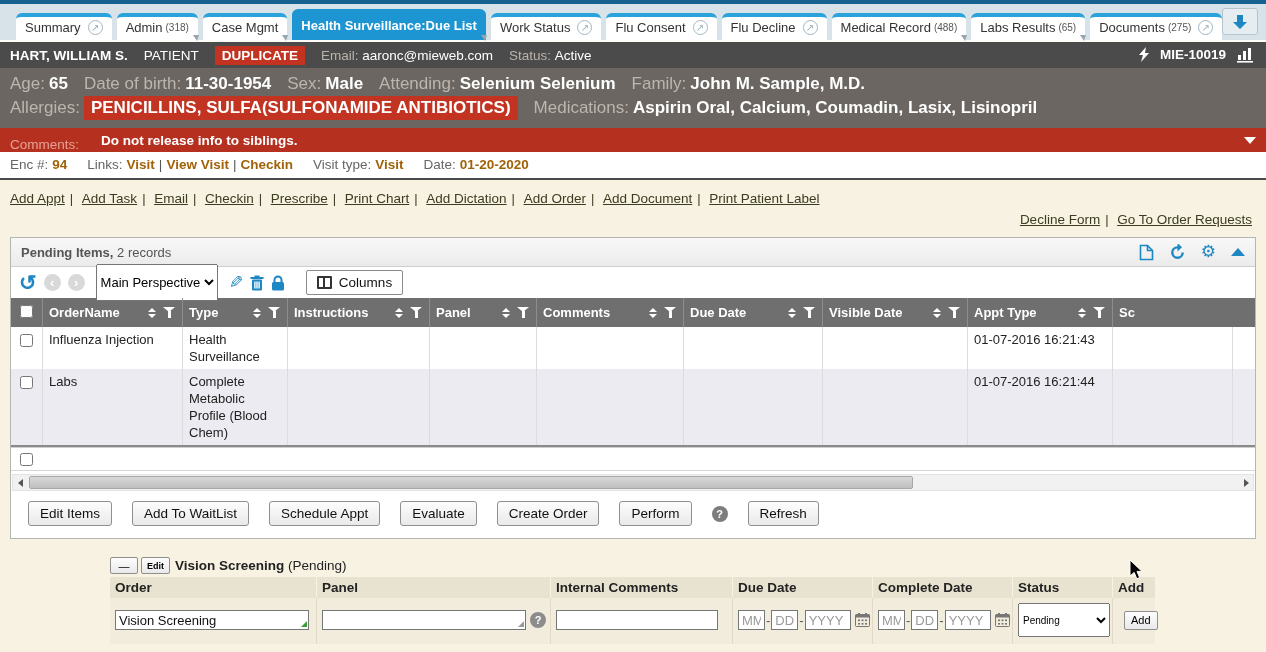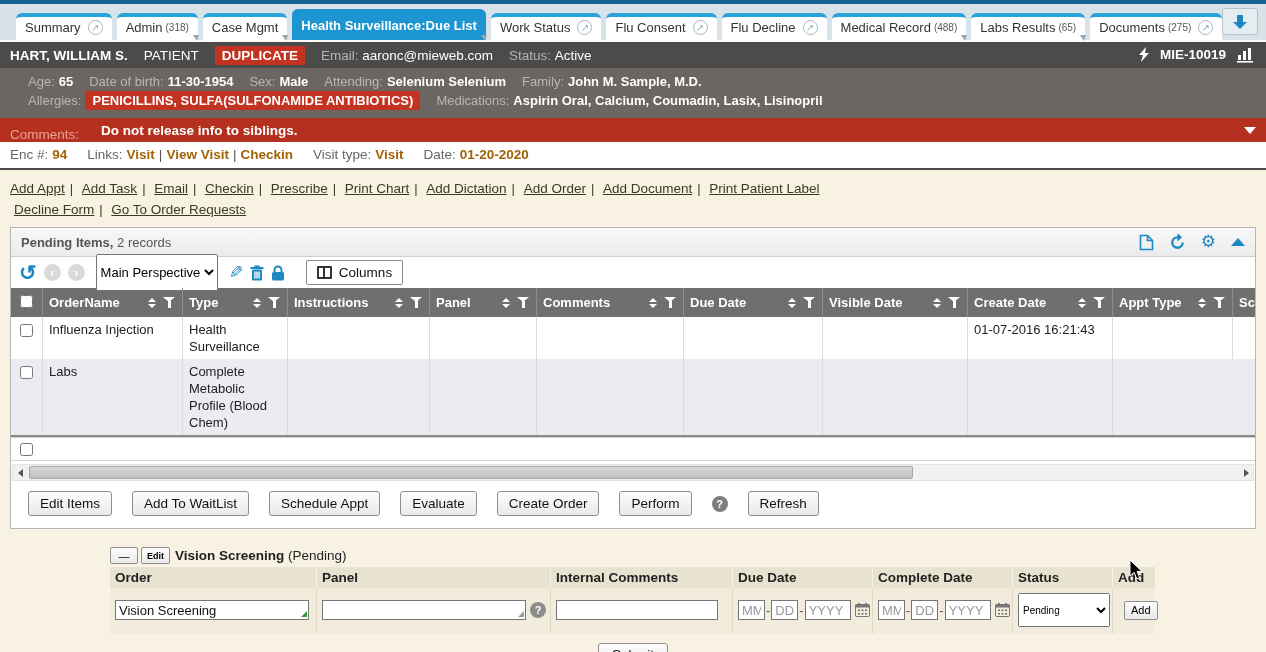--- a/index.html
+++ b/index.html
@@ -16,40 +16,40 @@
   .tab.active { background:#1c95d2; border-top-color:#1c95d2; color:#fff; font-weight:bold; height:31px; }
   .pulldown-btn { position:absolute; right:8px; top:4px; width:36px; height:27px; background:#e6edf1; border:1px solid #b6c4cd; border-radius:3px; display:flex; align-items:center; justify-content:center; cursor:pointer; }
   .gap-white { height:2px; background:#fdfcf8; }
 
   
   .hdr1 { background:#4b4b4b; color:#fff; height:26px; display:flex; align-items:center; padding:0 10px; font-size:13.5px; }
   .hdr1 .sp { margin-right:16px; }
   .hdr1 .lbl { color:#b9b3ad; }
   .badge { background:#c23322; color:#fff; font-weight:bold; padding:2px 7px; }
   .hdr-right { margin-left:auto; display:flex; align-items:flex-start; gap:10px; font-weight:bold; }
-  .hdr2 { background:#6b6661; color:#fff; padding:4px 28px 6px; font-size:13px; }
+  .hdr2 { background:#6b6661; color:#fff; padding:4px 10px 6px; font-size:17px; }
   .hdr2 .row { display:flex; align-items:center; margin:2px 0; }
   .hdr2 .sp { margin-right:16px; }
   .hdr2 .lbl { color:#bdb6af; margin-right:4px; }
   .hdr2 b { font-weight:bold; }
   .commentsrow { background:#b5301f; color:#fff; height:24px; display:flex; align-items:center; padding:0 10px; font-size:13.5px; }
   .commentsrow .lbl { color:#e5a296;margin-top:9px; }
   .commentsrow b { margin-left:22px; }
   .chev-dn { margin-left:auto; width:0; height:0; border-left:6px solid transparent; border-right:6px solid transparent; border-top:7px solid #fff; cursor:pointer; }
   .encrow { background:#fff; border-bottom:2px solid #4a4a4a; padding:5px 10px 6px; display:flex; align-items:center; font-size:13.5px; }
   .encrow .sp { margin-right:20px; }
   .encrow .lbl { color:#666; margin-right:4px; }
   .encrow b { font-weight:bold; color:#a16207; }
   .encrow .pipe { color:#555; margin:0 4px; font-weight:normal; }
 
   
   .actionrow { padding:11px 10px 0; }
   .actionrow a, .secrow a { color:#3c3c20; text-decoration:underline; cursor:pointer; font-size:13.5px; }
   .actionrow .pipe, .secrow .pipe { color:#3c3c20; margin:0 5px; }
-  .secrow { text-align:left; padding:6px 14px 4px; }
+  .secrow { text-align:right; padding:6px 14px 4px; }
 
   
   .panel { margin:6px 10px 0; background:#fff; border:1px solid #b5b5b5; }
   .panel-header { background:linear-gradient(#f8f8f8,#ebebeb); border-bottom:1px solid #cfcfcf; height:29px; display:flex; align-items:center; padding:0 10px; color:#555; }
   .panel-title b { font-weight:bold; }
   .panel-icons { margin-left:auto; display:flex; gap:15px; align-items:center; }
   .picon { cursor:pointer; display:flex; align-items:center; }
   .gear-glyph { color:#1d87c4; font-size:17px; line-height:14px; }
   .chevup { width:0; height:0; border-left:7px solid transparent; border-right:7px solid transparent; border-bottom:8px solid #1d87c4; }
 
@@ -372,28 +372,20 @@
       </div>
     <div class="th">
         <span>Visible Date</span>
         <span class="sorter">
           <span class="up"></span>
           <span class="dn"></span>
         </span>
         <span class="funnel"></span>
       </div>
     <div class="th">
-        <span>Create Date</span>
-        <span class="sorter">
-          <span class="up"></span>
-          <span class="dn"></span>
-        </span>
-        <span class="funnel"></span>
-      </div>
-    <div class="th">
         <span>Appt Type</span>
         <span class="sorter">
           <span class="up"></span>
           <span class="dn"></span>
         </span>
         <span class="funnel"></span>
       </div>
     <div class="th">
         <span>Sc</span>
       </div>
@@ -418,20 +410,21 @@
     <div class="td ck">
         <input type="checkbox" style="">
       </div>
     <div class="td">Labs</div>
     <div class="td">Complete Metabolic Profile (Blood Chem)</div>
     <div class="td"></div>
     <div class="td"></div>
     <div class="td"></div>
     <div class="td"></div>
     <div class="td"></div>
+    <div class="td">01-07-2016 16:21:44</div>
     <div class="td"></div>
     <div class="td"></div>
   </div>
   <div class="tbl-divider"></div>
   <div class="tfoot">
     <input type="checkbox" style="">
   </div>
 
   <div class="hscroll">
     <span class="hs-arrow">

